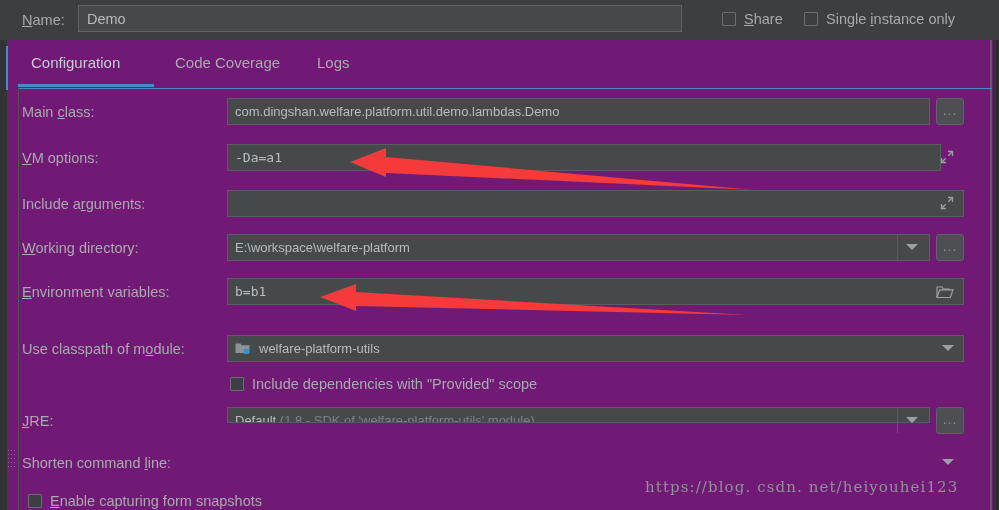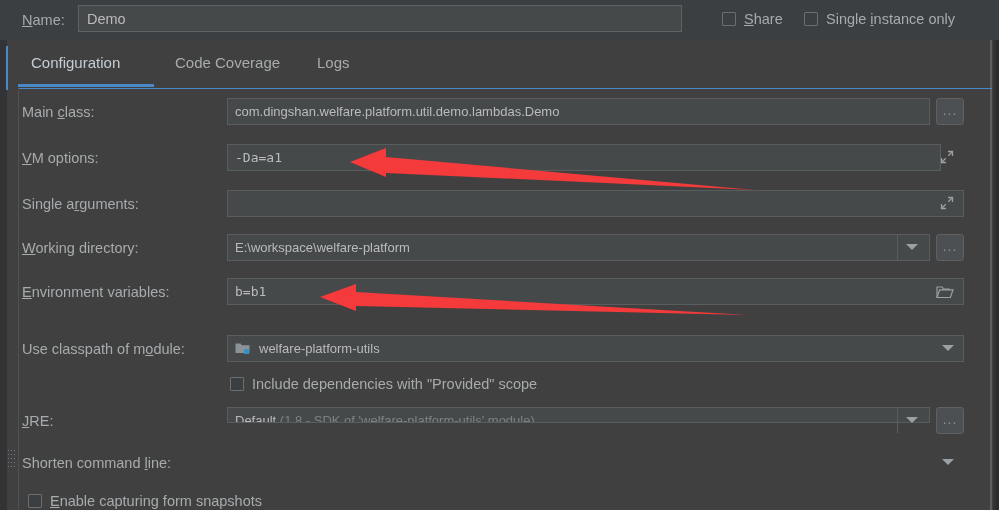--- a/index.html
+++ b/index.html
@@ -7,21 +7,21 @@
     padding: 0;
     background: #2b2b2b;
   }
   body {
     font-family: "Liberation Sans", sans-serif;
   }
   #screen {
     position: relative;
     width: 999px;
     height: 510px;
-    background: #404040;
+    background: #701a75;
     overflow: hidden;
     color: #a9b7c6;
     font-size: 14.5px;
   }
 
   
   .gutter-dark {
     position: absolute;
     left: 0; top: 0;
     width: 7px; height: 510px;
@@ -287,21 +287,21 @@
   </div>
   <div class="field mono" style="left:227px; top:144px; width:714px; height:27px; line-height:25px;">-Da=a1</div>
   <svg class="expand-ico" style="left:940px; top:150px;" viewBox="0 0 14 14">
     <path d="M8 1.5 L12.5 1.5 L12.5 6" fill="none" stroke="#9aa0a3" stroke-width="1.3"></path>
     <path d="M12.5 1.5 L8.3 5.7" stroke="#9aa0a3" stroke-width="1.3"></path>
     <path d="M6 12.5 L1.5 12.5 L1.5 8" fill="none" stroke="#9aa0a3" stroke-width="1.3"></path>
     <path d="M1.5 12.5 L5.7 8.3" stroke="#9aa0a3" stroke-width="1.3"></path>
   </svg>
 
   <div class="row-label" style="top:196px;">
-    <span>Single a</span><u>r</u><span>guments:</span>
+    <span>Include a</span><u>r</u><span>guments:</span>
   </div>
   <div class="field mono" style="left:227px; top:190px; width:737px; height:27px;"></div>
   <svg class="expand-ico" style="left:940px; top:196px;" viewBox="0 0 14 14">
     <path d="M8 1.5 L12.5 1.5 L12.5 6" fill="none" stroke="#9aa0a3" stroke-width="1.3"></path>
     <path d="M12.5 1.5 L8.3 5.7" stroke="#9aa0a3" stroke-width="1.3"></path>
     <path d="M6 12.5 L1.5 12.5 L1.5 8" fill="none" stroke="#9aa0a3" stroke-width="1.3"></path>
     <path d="M1.5 12.5 L5.7 8.3" stroke="#9aa0a3" stroke-width="1.3"></path>
   </svg>
 
   <div class="row-label" style="top:240px;">
@@ -351,20 +351,21 @@
   <div class="row-label" style="top:455px;">
     <span>Shorten command </span><u>l</u><span>ine:</span>
   </div>
   <div class="arrow-dn" style="left:942px; top:459px;"></div>
 
   <div class="cb" style="left:28px; top:494px;"></div>
   <div class="cb-label" style="left:50px; top:493px;">
     <u>E</u><span>nable capturing form snapshots</span>
   </div>
 
+  <div class="watermark">https://blog. csdn. net/heiyouhei123</div>
 
   <svg class="annot" viewBox="0 0 999 510">
 
     <g>
       <polygon points="350,162 386,148 386,157 755,190 386,173 386,177" fill="#f43a3a"></polygon>
     </g>
 
     <g>
       <polygon points="320,297 356,284 356,292 748,315 356,306 356,311" fill="#f43a3a"></polygon>
     </g>

